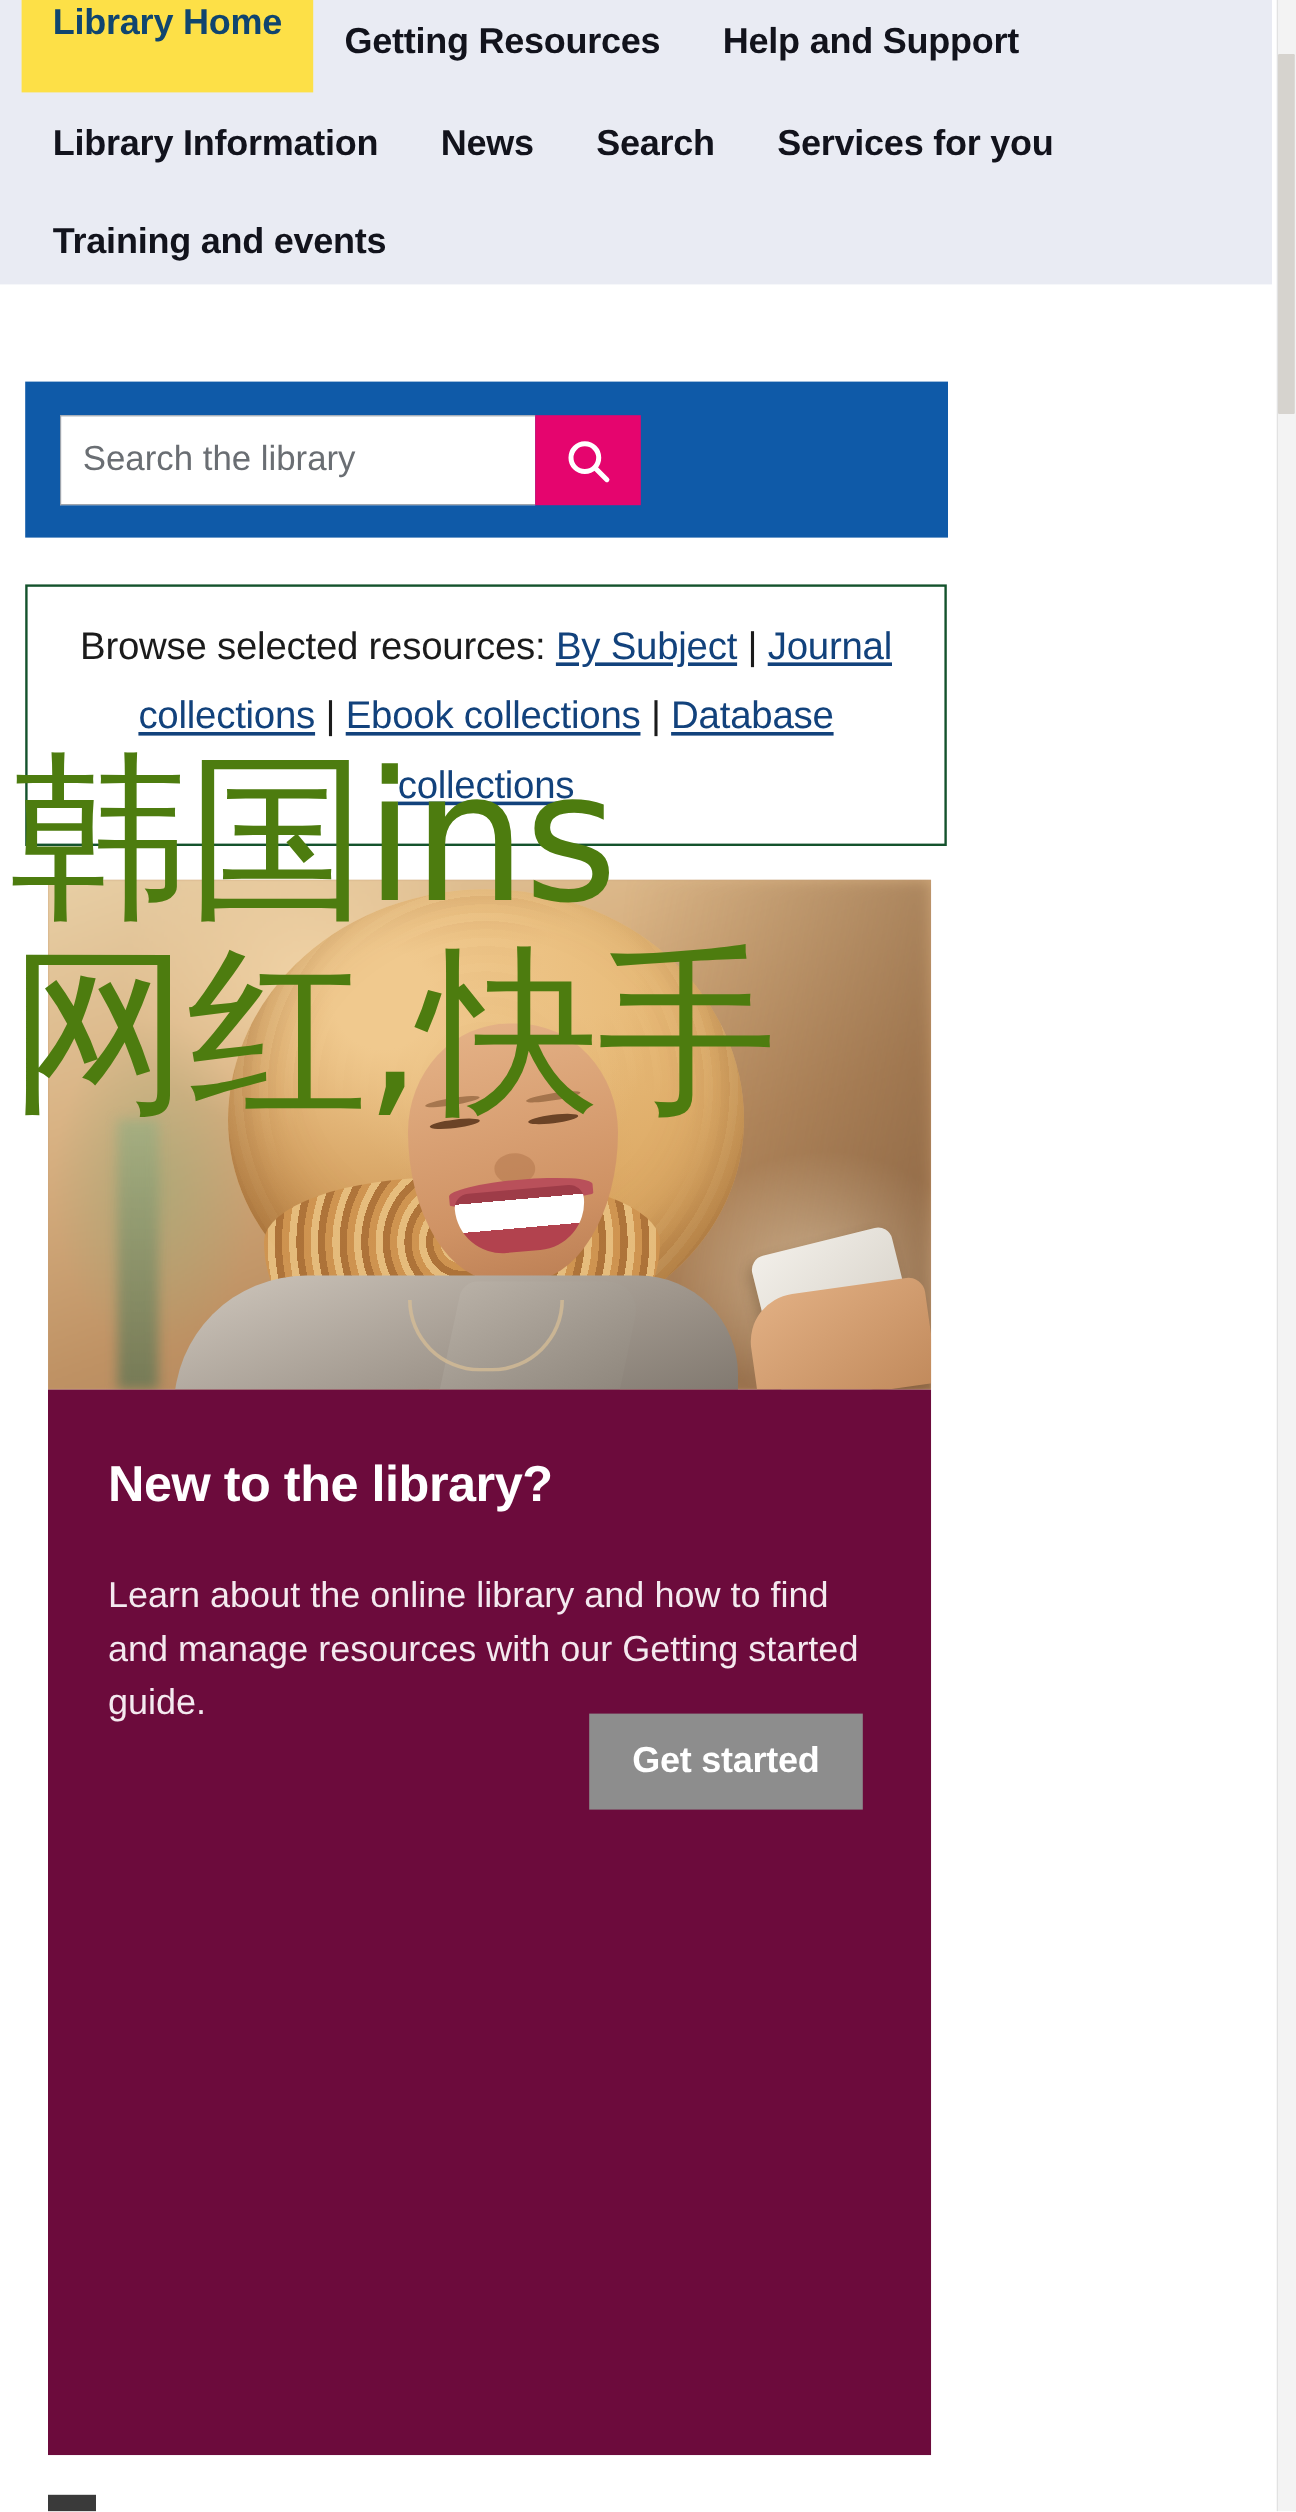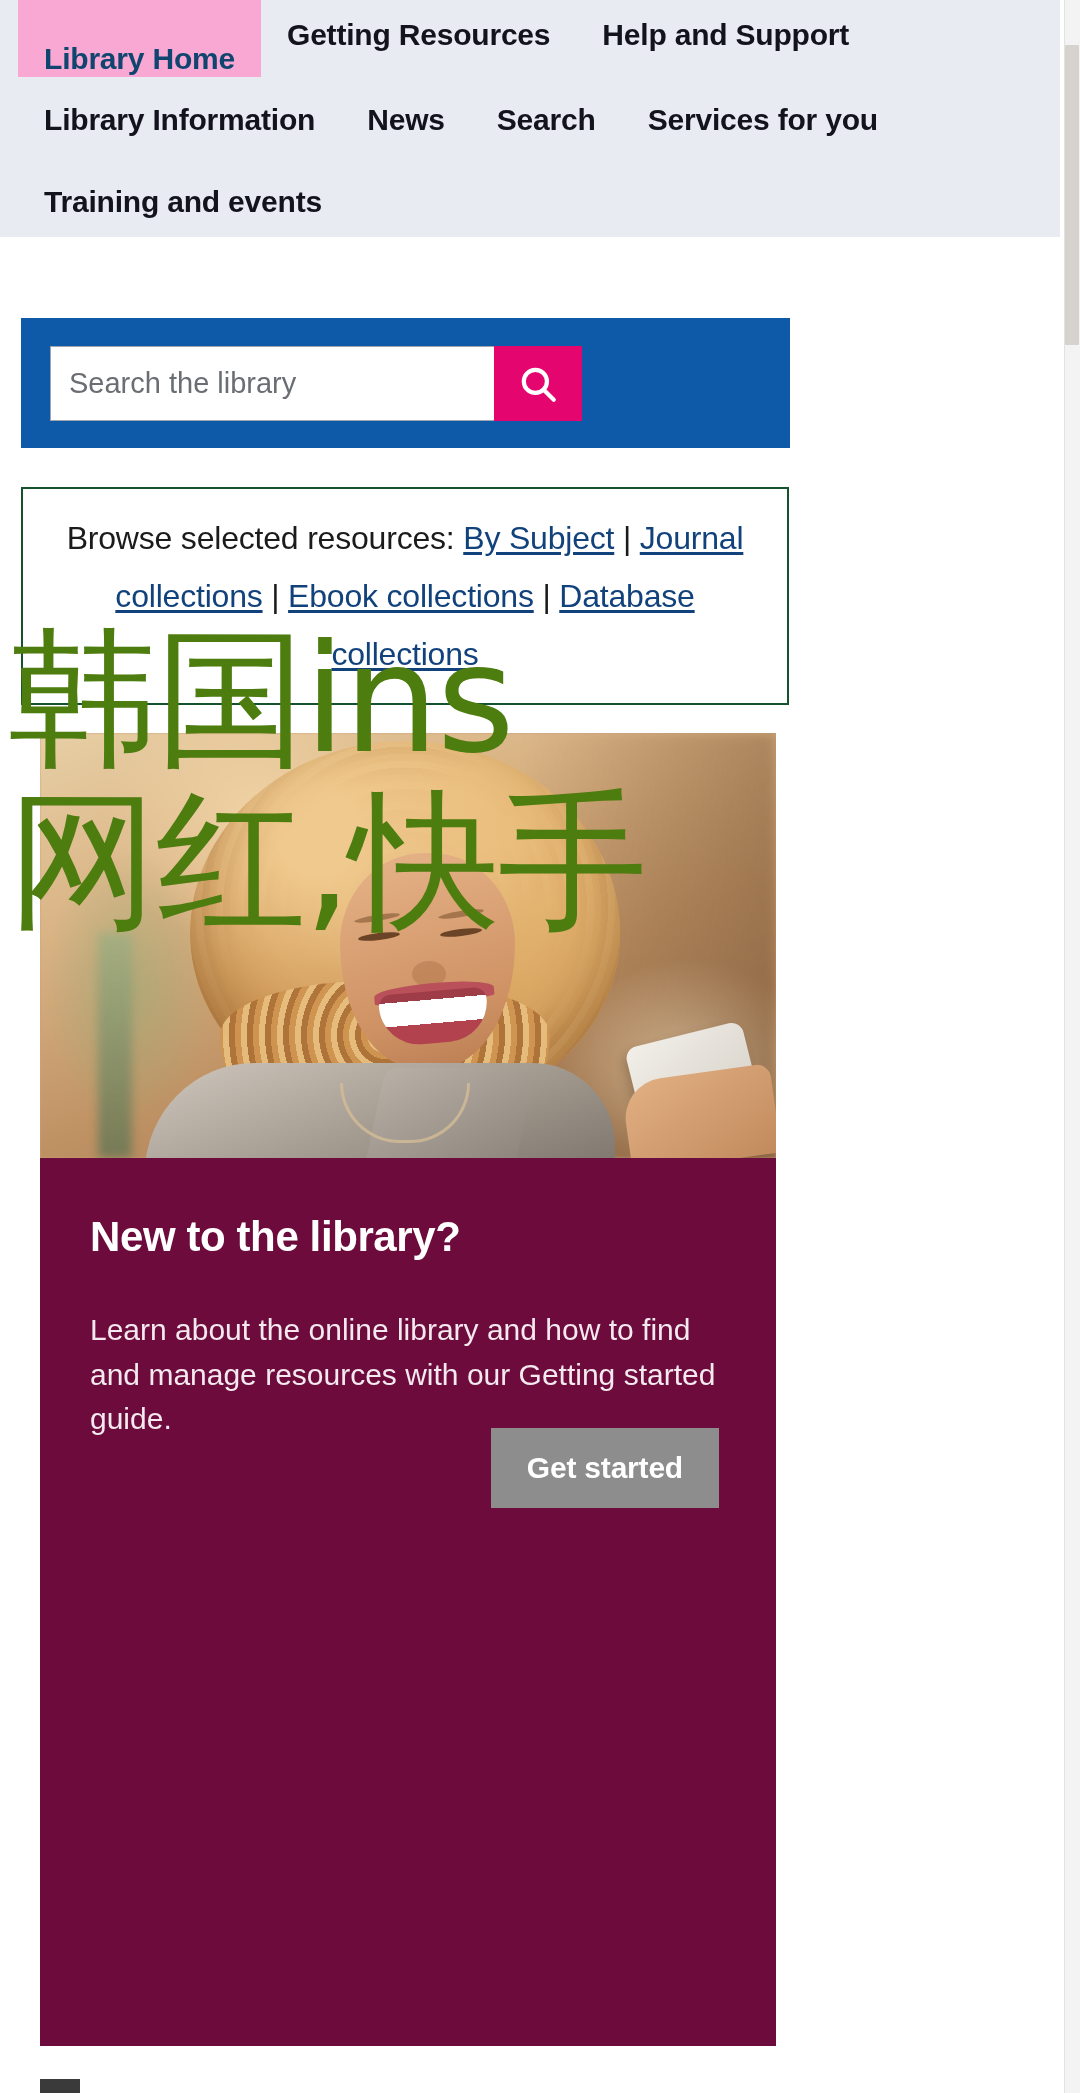--- a/index.html
+++ b/index.html
@@ -42,25 +42,25 @@
     font-size: 30px;
     font-weight: bold;
     color: #12131c;
     letter-spacing: -0.2px;
     padding: 16px 26px 16px 26px;
     white-space: nowrap;
     line-height: 1.24;
   }
 
   .nav-item.active {
-    background: #f9a8d4;
+    background: #fde047;
     color: #10456f;
     height: 77px;
     display: flex;
-    align-items: flex-end;
+    align-items: flex-start;
     padding-top: 0;
     padding-bottom: 0;
   }
 
   .nav-row-1 { height: 77px; }
   .nav-row-2 { height: 82px; padding-top: 8px; }
   .nav-row-3 { height: 78px; padding-top: 8px; }
 
   
   .search-panel {
@@ -74,21 +74,21 @@
 
   .search-group {
     position: absolute;
     left: 29px;
     top: 28px;
     display: flex;
     height: 75px;
   }
 
   .search-input {
-    width: 444px;
+    width: 396px;
     height: 75px;
     background: #ffffff;
     border: 1px solid #9fa5ad;
     border-right: none;
     font-family: "Liberation Sans", sans-serif;
     font-size: 29px;
     color: #5d6166;
     padding: 0 18px;
     outline: none;
     line-height: 75px;

